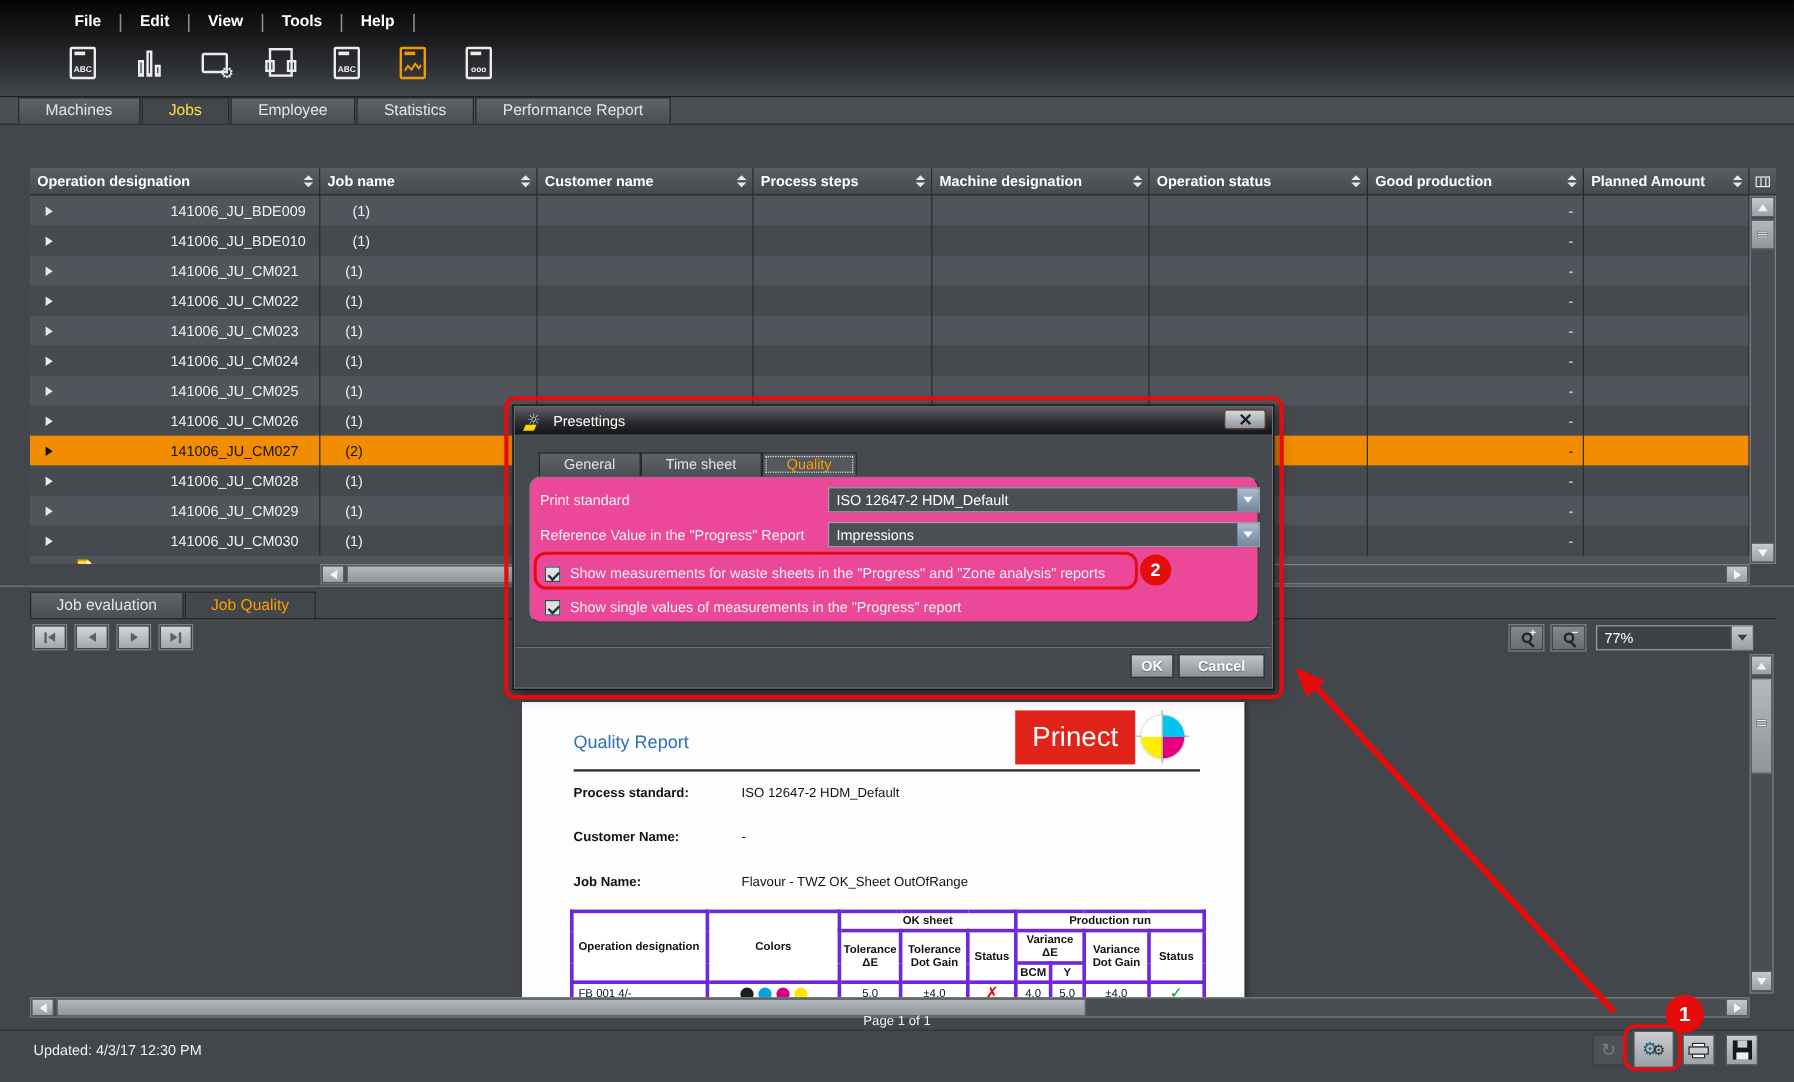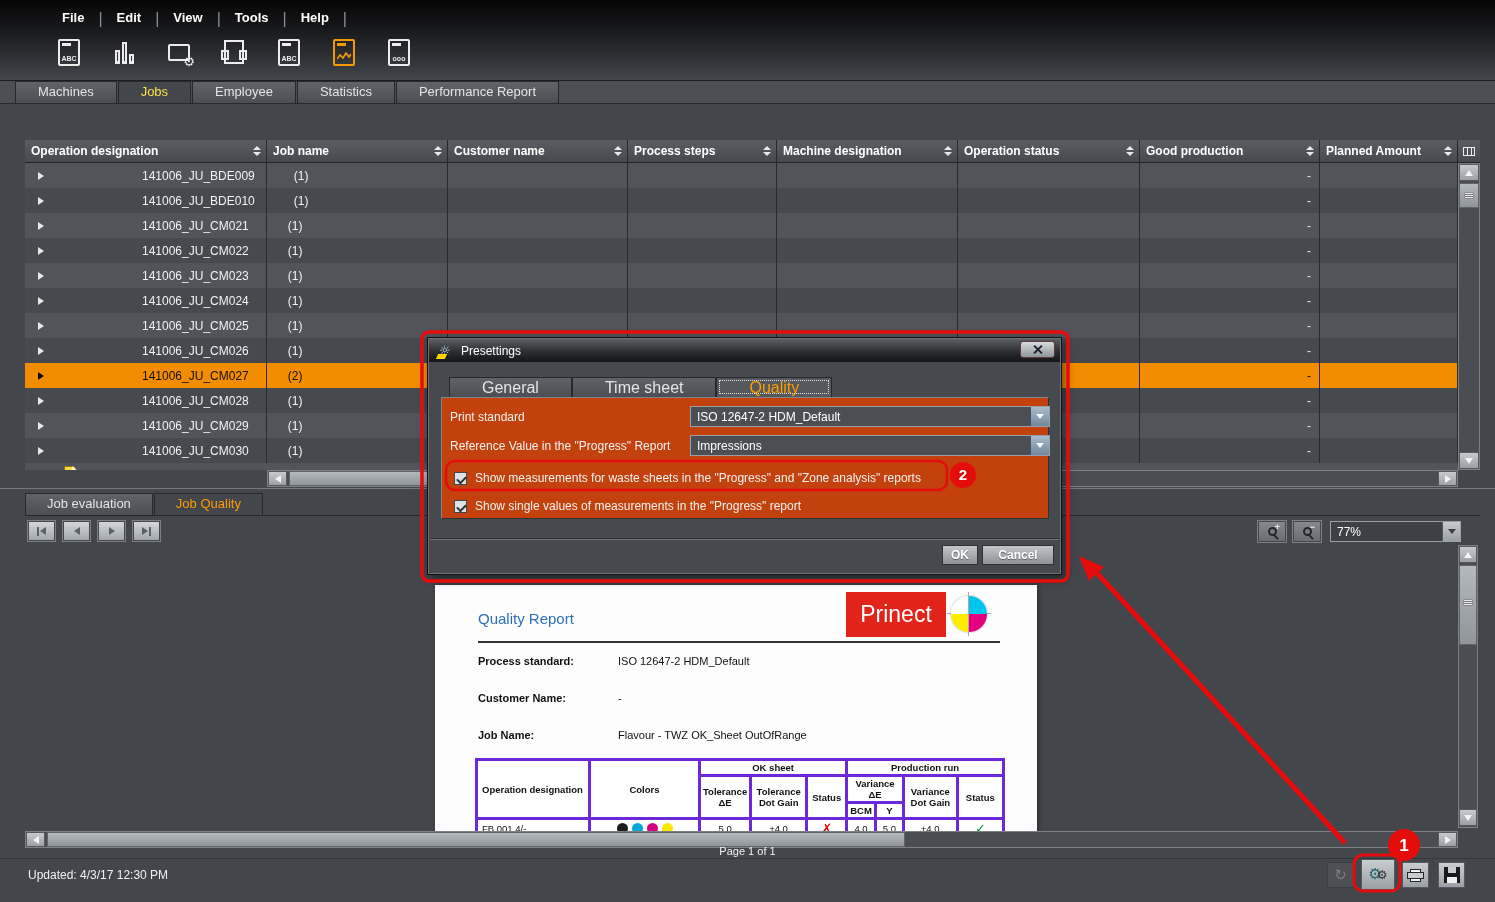--- a/index.html
+++ b/index.html
@@ -204,26 +204,26 @@
   .dlg-ico .sun { position:absolute; left:2px; top:0; font-family:"DejaVu Sans",sans-serif; font-size:13px; color:#bcd3e8; }
   .dlg-ico .base { position:absolute; left:0; bottom:0; width:9px; height:5px; background:#ffd400; transform:skewX(-25deg); }
   .dlg-title .txt { margin-left:8px; font-size:12px; color:#fff; }
   .dlg-close { position:absolute; right:6px; top:3px; width:35px; height:17px; border-radius:3px;
                background:linear-gradient(180deg,#d6dadd,#8f959a); border:1px solid #5e3a3a;
                display:flex; align-items:center; justify-content:center; }
   .xgl { position:relative; width:9px; height:9px; }
   .xgl::before,.xgl::after { content:""; position:absolute; left:4px; top:-1px; width:2px; height:11px; background:#1c1e2e; }
   .xgl::before { transform:rotate(45deg); } .xgl::after { transform:rotate(-45deg); }
   .dlg-tabs { position:absolute; left:21px; top:39px; display:flex; }
-  .dtab { height:20px; line-height:19px; padding:0 32px; font-size:16px; color:#e4e4e4;
+  .dtab { height:20px; line-height:19px; padding:0 20px; font-size:12px; color:#e4e4e4;
           background:linear-gradient(180deg,#5f6267,#4b4e53); border:1px solid #26282b; border-bottom:none; }
   .dtab.active { color:#ff9c00; background:#55585d; outline:1px dotted #dfe3e6; outline-offset:-4px; }
-  .dlg-panel { position:absolute; left:13px; top:59px; width:608px; height:122px; background:#c2410c;
+  .dlg-panel { position:absolute; left:13px; top:59px; width:608px; height:122px; background:#ec4899;
                border-top:1px solid #83878c; border-left:1px solid #83878c;
-               border-right:1px solid #2e3135; border-bottom:1px solid #2e3135; }
+               border-right:1px solid #2e3135; border-bottom:1px solid #2e3135;border-radius:10px; }
   .dlg-row { position:absolute; left:8px; right:8px; height:21px; display:flex; align-items:center; }
   .dlg-row .flabel { font-size:12px; color:#f2f2f2; }
   .dlg-combo { position:absolute; left:240px; width:360px; height:21px; background:#4b4e53;
                border:1px solid #9aa0a5; display:flex; align-items:center; }
   .dlg-combo .val { flex:1; font-size:12px; color:#fff; padding-left:6px; white-space:nowrap; }
   .dlg-combo .arrbtn { width:19px; height:100%; background:linear-gradient(180deg,#a9bccd,#70879d);
                        border-left:1px solid #3f5268; display:flex; align-items:center; justify-content:center; }
   .dlg-combo .arrbtn i { width:0;height:0;border-left:4px solid transparent;border-right:4px solid transparent;border-top:5px solid #fff; }
   .chkrow { position:absolute; left:12px; display:flex; align-items:center; gap:8px; }
   .chkbox { width:13px; height:13px; background:#dfe2e5; border:1px solid #43464b; position:relative; }

